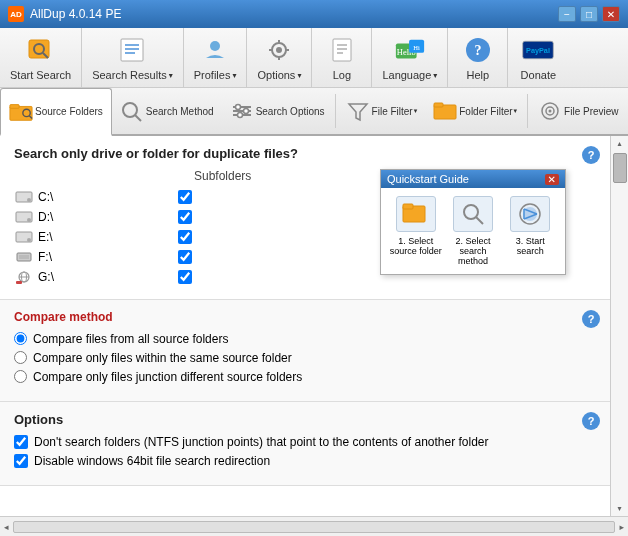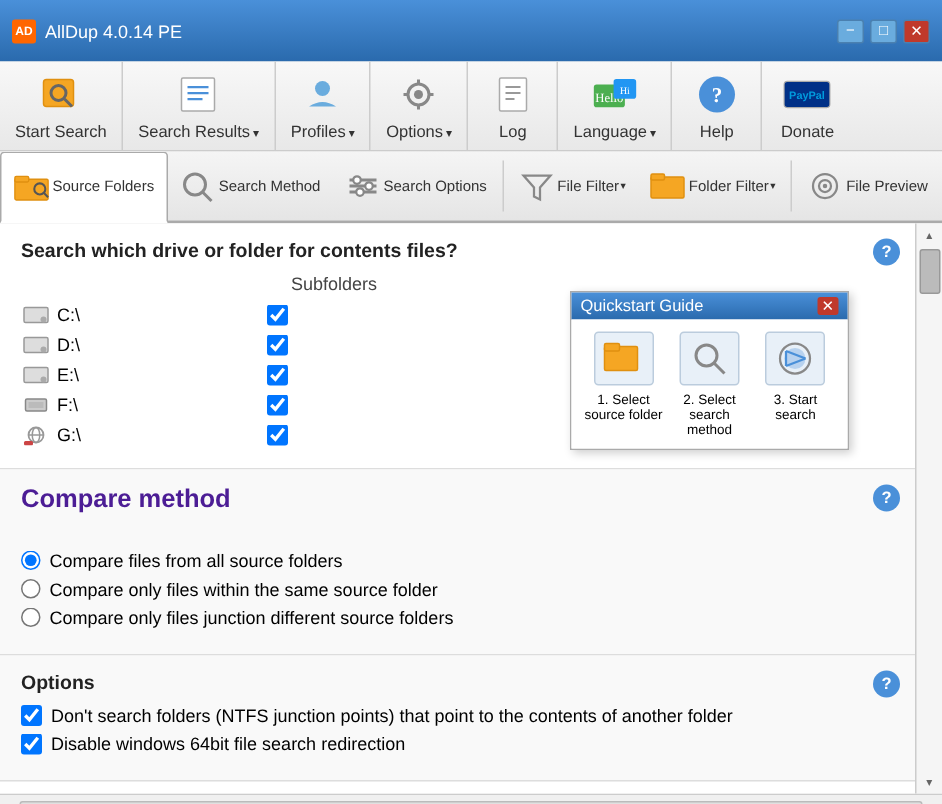--- a/index.html
+++ b/index.html
@@ -8,21 +8,21 @@
       font-size: 12px;
       background: #f0f0f0;
       width: 628px;
       height: 536px;
       overflow: hidden;
     }
     
     #title-bar {
       background: linear-gradient(to bottom, #4a90d9, #2a6aad);
       color: white;
-      height: 41px;
+      height: 28px;
       display: flex;
       align-items: center;
       padding: 0 8px;
       user-select: none;
     }
     #title-bar .app-icon {
       width: 16px; height: 16px;
       background: #ff6600;
       border-radius: 2px;
       margin-right: 6px;
@@ -437,25 +437,25 @@
     </div>
     <span>File Preview</span>
   </button>
 </div>
 
 <div style="display:flex;height:calc(536px - 28px - 60px - 48px - 20px);background:white;">
   <div id="main-content" style="flex:1;overflow-y:auto;overflow-x:hidden;">
 
     <div class="section-source">
       <div style="display:flex;align-items:flex-start;justify-content:space-between;">
-        <div style="font-size:13px;font-weight:bold;color:#222;margin-bottom:8px;">Search which drive or folder for contents files?</div>
+        <div style="font-size:13px;font-weight:bold;color:#222;margin-bottom:8px;">Search only drive or folder for duplicate files?</div>
         <div class="help-icon">?</div>
       </div>
 
-      <div style="display:flex;align-items:flex-end;">
+      <div style="display:flex;align-items:flex-start;">
         <div style="flex:1;">
 
           <div style="display:flex;margin-bottom:4px;">
             <div style="width:180px;"></div>
             <div style="font-size:12px;color:#444;">Subfolders</div>
           </div>
 
           <div class="drive-row">
             <div class="drive-icon">
               <svg width="18" height="14" viewBox="0 0 18 14">
@@ -554,21 +554,21 @@
                 </svg>
               </div>
               <span style="font-size:9px;text-align:center;">3. Start search</span>
             </div>
           </div>
         </div>
       </div>
     </div>
 
     <div class="section" style="padding:10px 14px 12px 14px;background:#f9f9f9;border-bottom:1px solid #ddd;position:relative;">
-      <div style="font-size:17px;font-weight:bold;color:#4c1d95;margin-bottom:24px;">Compare method</div>
+      <div style="font-size:12px;font-weight:bold;color:#b91c1c;margin-bottom:8px;">Compare method</div>
       <div class="help-icon" style="position:absolute;right:10px;top:10px;">?</div>
 
       <div class="radio-row">
         <input type="radio" name="compare" checked="" style="">
         <span>Compare files from all source folders</span>
       </div>
       <div class="radio-row">
         <input type="radio" name="compare" style="">
         <span>Compare only files within the same source folder</span>
       </div>

